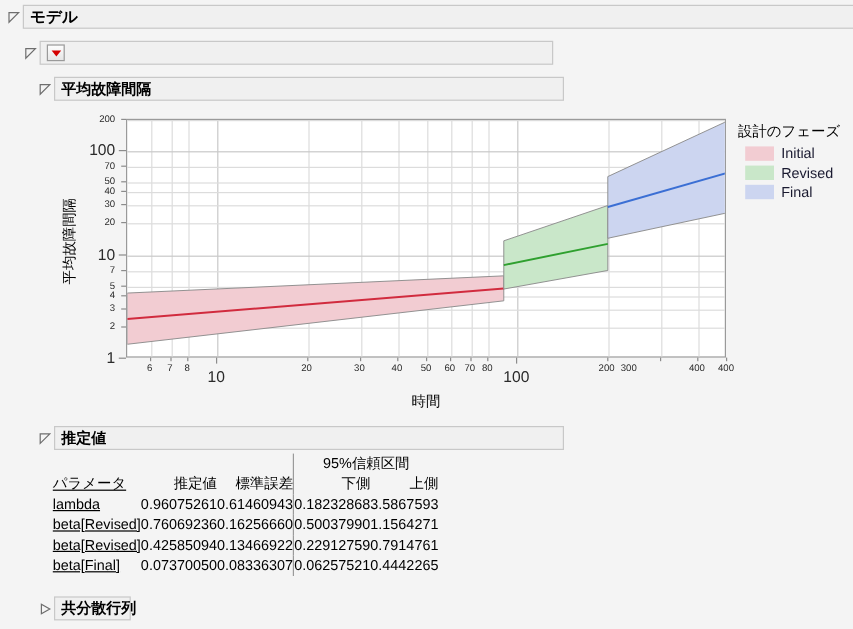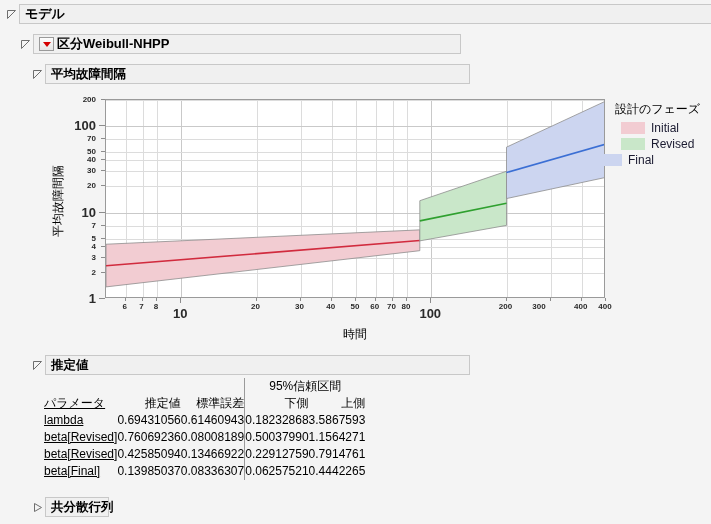--- a/index.html
+++ b/index.html
@@ -45,21 +45,21 @@
   .plotframe{
     position:absolute;
     border:1px solid #9a9a9a;
     background:#ffffff;
     box-sizing:border-box;
     overflow:hidden;
   }
   .gridline{position:absolute;background:#dcdcdc;}
   .gridline.major{background:#c9c9c9;}
   .tick{position:absolute;background:#8c8c8c;}
-  .ticklbl{position:absolute;font-size:8px;color:#2a2a2a;white-space:nowrap;font-weight:bold;}
+  .ticklbl{position:absolute;font-size:8px;color:#2a2a2a;white-space:nowrap;}
   .ticklbl.big{font-size:13px;}
   .axis-title{position:absolute;font-size:12px;color:#000;white-space:nowrap;}
   .axis-title.yrot{transform:rotate(-90deg);transform-origin:0 0;}
 
   .legend-title{position:absolute;font-size:12px;color:#000000;white-space:nowrap;}
   .legend-item{position:absolute;display:flex;align-items:center;}
   .legend-swatch{width:24px;height:12px;flex:none;margin-right:6px;}
   .legend-label{font-size:12px;color:#1a1a30;}
 
   
@@ -95,21 +95,20 @@
   <div class="outline-row" style="left:20px;top:34px;">
     <span class="tri">
       <svg width="11" height="11" viewBox="0 0 11 11">
           <path d="M1.5 1.5 L1.5 9.5 L9.5 1.5 Z" fill="none" stroke="#6e6e6e" stroke-width="1"></path>
         </svg>
     </span>
     <div class="hdr-bar lvl1" style="width:428px;">
       <span class="redbtn">
           <i></i>
         </span>
-      <span>区分Weibull-NHPP</span>
     </div>
   </div>
 
   <div class="outline-row" style="left:32px;top:64px;">
     <span class="tri">
       <svg width="11" height="11" viewBox="0 0 11 11">
           <path d="M1.5 1.5 L1.5 9.5 L9.5 1.5 Z" fill="none" stroke="#6e6e6e" stroke-width="1"></path>
         </svg>
     </span>
     <div class="hdr-bar" style="width:425px;">
@@ -176,21 +175,21 @@
       <div class="ticklbl" style="left: 374.795px; top: 302px; transform: translateX(-50%);">60</div>
       <div class="tick" style="left: 391.532px; top: 298px; width: 1px; height: 3px;"></div>
       <div class="ticklbl" style="left: 391.532px; top: 302px; transform: translateX(-50%);">70</div>
       <div class="tick" style="left: 406.03px; top: 298px; width: 1px; height: 3px;"></div>
       <div class="ticklbl" style="left: 406.03px; top: 302px; transform: translateX(-50%);">80</div>
       <div class="tick" style="left: 430.257px; top: 298px; width: 1px; height: 5px;"></div>
       <div class="ticklbl big" style="left: 430.257px; top: 306px; transform: translateX(-50%);">100</div>
       <div class="tick" style="left: 505.515px; top: 298px; width: 1px; height: 3px;"></div>
       <div class="ticklbl" style="left: 505.515px; top: 302px; transform: translateX(-50%);">200</div>
       <div class="tick" style="left: 549.538px; top: 298px; width: 1px; height: 3px;"></div>
-      <div class="ticklbl" style="left: 539px; top: 302px; transform: translateX(-50%);">300</div>
+      <div class="ticklbl" style="left: 524px; top: 302px; transform: translateX(-50%);">300</div>
       <div class="tick" style="left: 580.772px; top: 298px; width: 1px; height: 3px;"></div>
       <div class="ticklbl" style="left: 580.772px; top: 302px; transform: translateX(-50%);">400</div>
       <div class="tick" style="left: 605px; top: 298px; width: 1px; height: 3px;"></div>
       <div class="ticklbl" style="left: 605px; top: 302px; transform: translateX(-50%);">400</div>
       <div class="tick" style="left: 99px; top: 298px; width: 6px; height: 1px;"></div>
       <div class="ticklbl big" style="left: 96px; top: 298px; transform: translate(-100%, -50%);">1</div>
       <div class="tick" style="left: 101px; top: 271.966px; width: 4px; height: 1px;"></div>
       <div class="ticklbl" style="left: 96px; top: 271.966px; transform: translate(-100%, -50%);">2</div>
       <div class="tick" style="left: 101px; top: 256.737px; width: 4px; height: 1px;"></div>
       <div class="ticklbl" style="left: 96px; top: 256.737px; transform: translate(-100%, -50%);">3</div>
@@ -220,21 +219,21 @@
       <div class="axis-title yrot" style="left: 50px; top: 236.5px;">平均故障間隔</div>
       <div class="legend-title" style="left: 615px; top: 101px;">設計のフェーズ</div>
       <div class="legend-item" style="left: 621px; top: 121px;">
         <span class="legend-swatch" style="background: rgb(242, 204, 210);"></span>
         <span class="legend-label">Initial</span>
       </div>
       <div class="legend-item" style="left: 621px; top: 137px;">
         <span class="legend-swatch" style="background: rgb(201, 231, 201);"></span>
         <span class="legend-label">Revised</span>
       </div>
-      <div class="legend-item" style="left: 598px; top: 153px; text-align: right;">
+      <div class="legend-item" style="left: 621px; top: 153px; text-align: right;">
         <span class="legend-swatch" style="background: rgb(204, 213, 240);"></span>
         <span class="legend-label">Final</span>
       </div>
     </div>
 
   <div class="outline-row" style="left:32px;top:355px;">
     <span class="tri">
       <svg width="11" height="11" viewBox="0 0 11 11">
           <path d="M1.5 1.5 L1.5 9.5 L9.5 1.5 Z" fill="none" stroke="#6e6e6e" stroke-width="1"></path>
         </svg>
@@ -255,42 +254,42 @@
       </tr>
       <tr>
         <td class="colhdr l-align pname">パラメータ</td>
         <td class="colhdr r-align num">推定値</td>
         <td class="colhdr r-align num">標準誤差</td>
         <td class="colhdr r-align numdiv divcol">下側</td>
         <td class="colhdr r-align num">上側</td>
       </tr>
       <tr>
         <td class="cell l-align pname">lambda</td>
-        <td class="cell r-align num">0.69431056</td>
+        <td class="cell r-align num">0.96075261</td>
         <td class="cell r-align num">0.61460943</td>
         <td class="cell r-align numdiv divcol">0.18232868</td>
         <td class="cell r-align num">3.5867593</td>
       </tr>
       <tr>
         <td class="cell l-align pname">beta[Revised]</td>
         <td class="cell r-align num">0.76069236</td>
-        <td class="cell r-align num">0.08008189</td>
+        <td class="cell r-align num">0.16256660</td>
         <td class="cell r-align numdiv divcol">0.50037990</td>
         <td class="cell r-align num">1.1564271</td>
       </tr>
       <tr>
         <td class="cell l-align pname">beta[Revised]</td>
         <td class="cell r-align num">0.42585094</td>
         <td class="cell r-align num">0.13466922</td>
         <td class="cell r-align numdiv divcol">0.22912759</td>
         <td class="cell r-align num">0.7914761</td>
       </tr>
       <tr>
         <td class="cell l-align pname">beta[Final]</td>
-        <td class="cell r-align num">0.13985037</td>
+        <td class="cell r-align num">0.07370050</td>
         <td class="cell r-align num">0.08336307</td>
         <td class="cell r-align numdiv divcol">0.06257521</td>
         <td class="cell r-align num">0.4442265</td>
       </tr>
     </tbody>
       </table>
   </div>
 
   <div class="outline-row" style="left:32px;top:497px;">
     <span class="tri">

